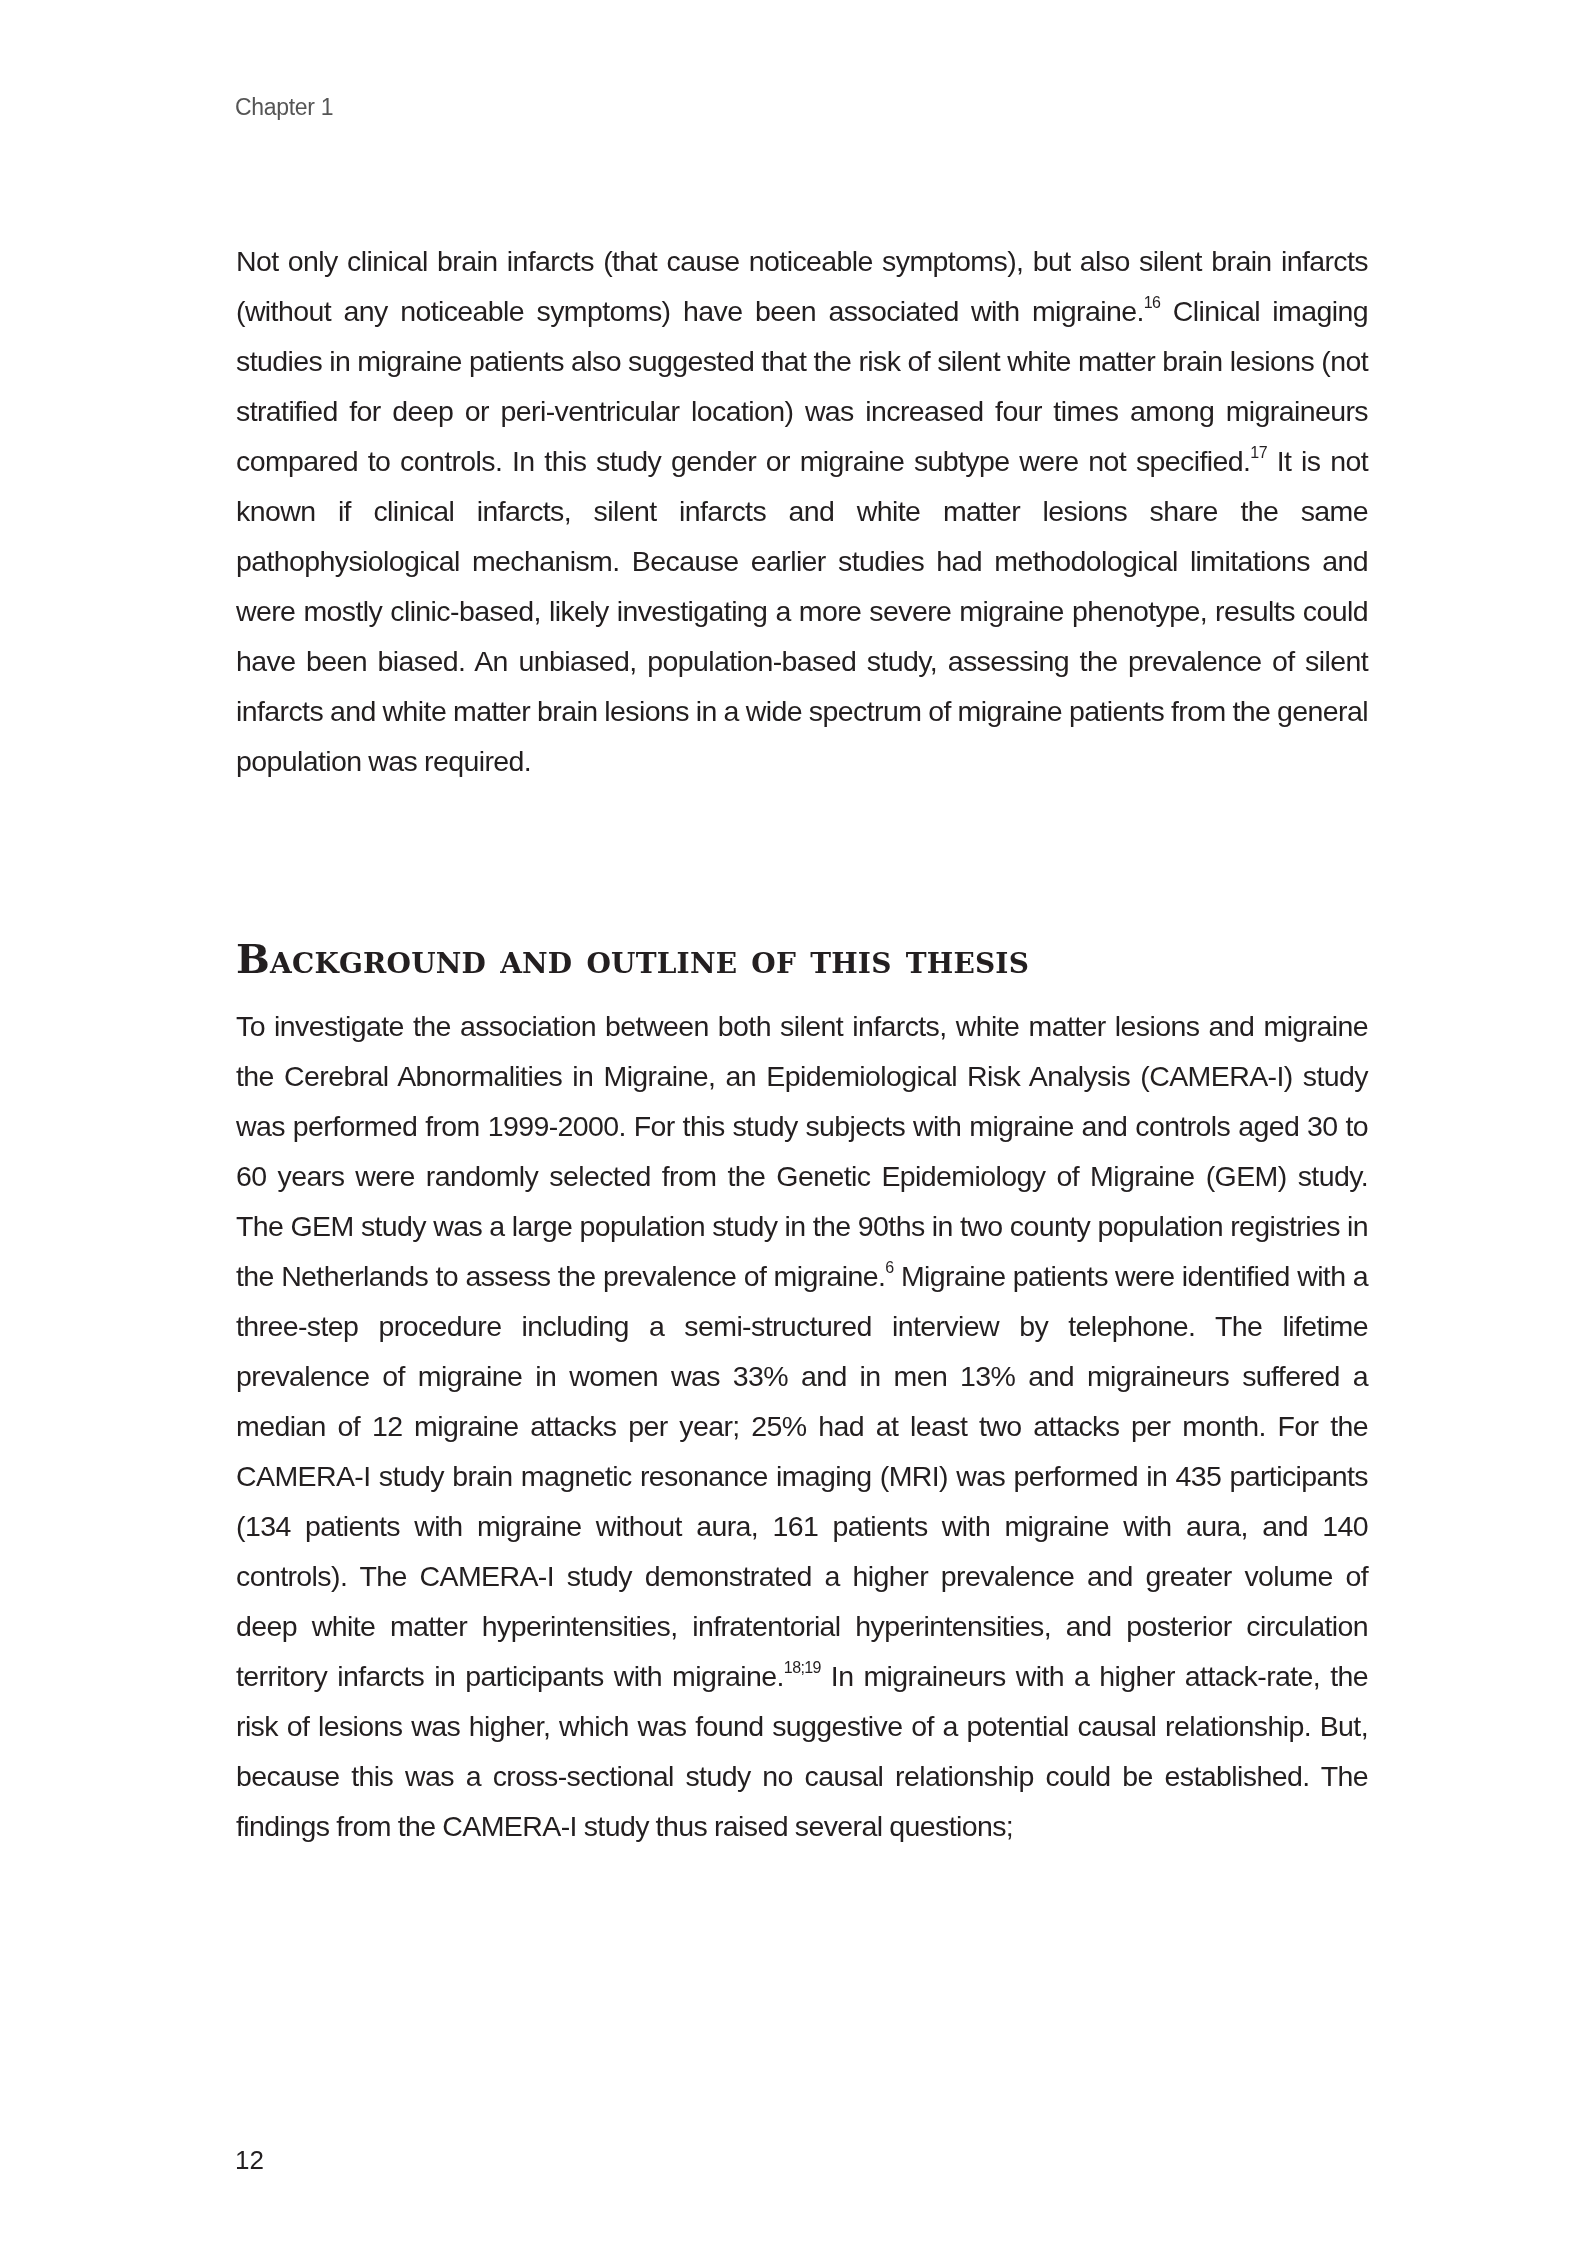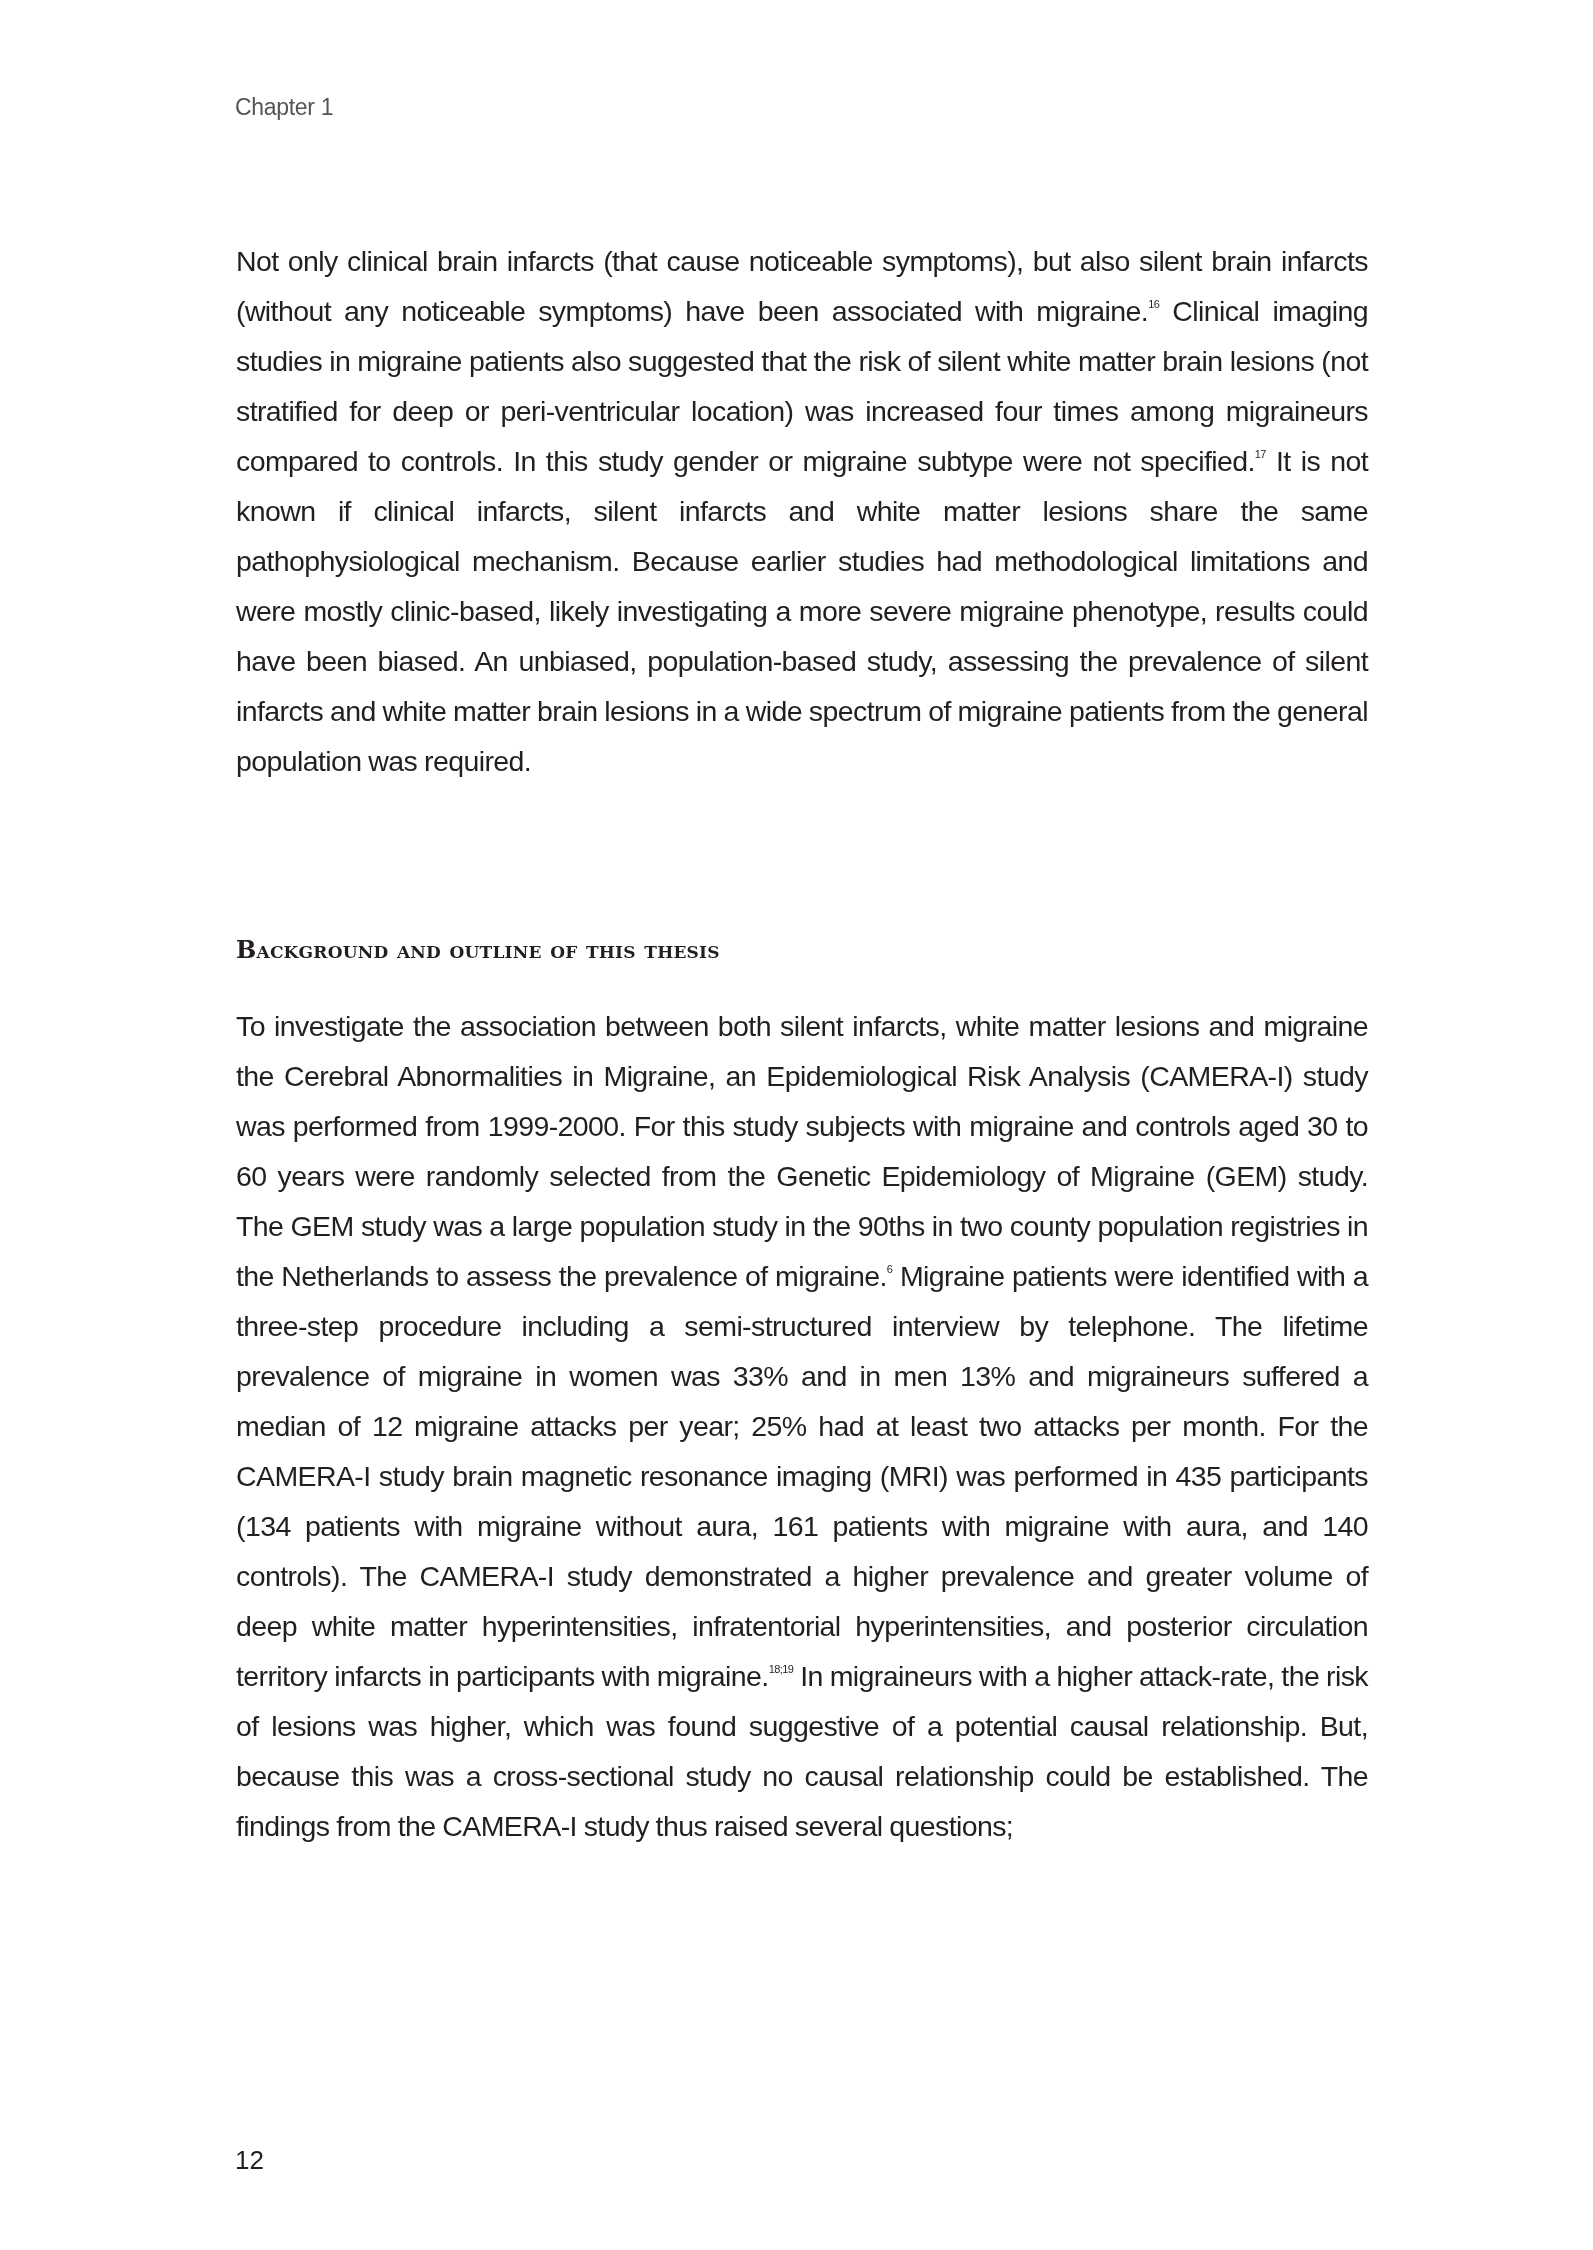--- a/index.html
+++ b/index.html
@@ -29,33 +29,33 @@
       width: 1132px;
       font-family: "Liberation Sans", sans-serif;
       font-size: 28.5px;
       line-height: 50px;
       text-align: justify;
       color: #231f20;
       letter-spacing: -0.6px;
       word-spacing: -0.5px;
     }
     .body-text sup {
-      font-size: 11px;
+      font-size: 16px;
       line-height: 0;
       vertical-align: 13px;
     }
     .para-1 { top: 236px; }
     .para-2 { top: 1001px; }
     .section-heading {
       position: absolute;
       left: 236px;
       top: 935px;
       font-family: "DejaVu Serif", serif;
       font-weight: bold;
-      font-size: 24px;
+      font-size: 40px;
       font-variant: small-caps;
       color: #231f20;
       letter-spacing: 0.2px;
     }
     .page-number {
       position: absolute;
       left: 235px;
       top: 2145px;
       font-family: "Liberation Sans", sans-serif;
       font-size: 26px;

